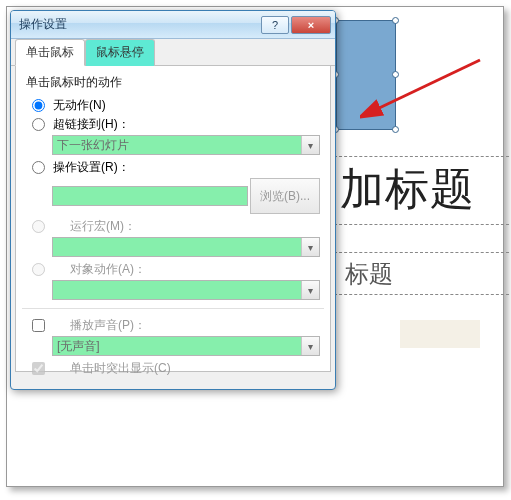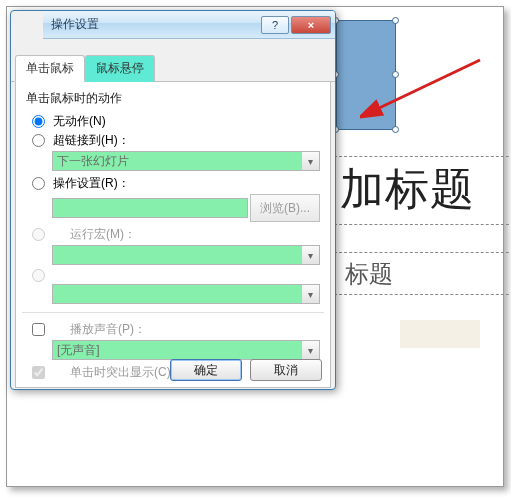--- a/index.html
+++ b/index.html
@@ -76,21 +76,20 @@
     border-radius: 4px;
     overflow: hidden;
   }
   .titlebar {
     height: 28px;
     background: linear-gradient(#eaf4fb,#cfe6f7 45%,#b8d9f2 46%,#d6ebfa);
     display: flex;
     align-items: center;
     padding: 0 4px 0 8px;
     border-bottom: 1px solid #9dbcd8;
-    margin-left: 32px;
   }
   .titlebar .title {
     flex: 1;
     color: #1b3a59;
     font-size: 12px;
   }
   .winbtn {
     width: 28px; height: 18px;
     margin-left: 2px;
     border: 1px solid #6f93b5;
@@ -102,21 +101,21 @@
   }
   .winbtn.close {
     background: linear-gradient(#e78b82,#c9463a);
     color: #fff;
     width: 40px;
     font-weight: bold;
   }
   .tabstrip {
     display: flex;
     background: #f0f0f0;
-    padding: 16px 4px 0 4px;
+    padding: 0 4px 0 4px;
     gap: 0;
     border-bottom: 1px solid #c0c0c0;
   }
   .tab {
     padding: 4px 10px;
     border: 1px solid #c0c0c0;
     border-bottom: none;
     background: #5eead4;
     font-size: 12px;
     color: #333;
@@ -158,21 +157,21 @@
   }
   .combo-arrow {
     position: absolute; right: 0; top: 0;
     width: 18px; height: 100%;
     border-left: 1px solid #c6c6c6;
     background: linear-gradient(#fafafa,#e3e3e3);
     display:flex;align-items:center;justify-content:center;
     color:#666;font-size:10px;
   }
   .browse-btn {
-    width: 70px; height: 28px;
+    width: 70px; height: 36px;
     border: 1px solid #c0c0c0;
     background: linear-gradient(#fafafa,#e8e8e8);
     font-size: 12px;
     color: #9a9a9a;
     margin-left: 2px;
     display:flex;align-items:center;justify-content:center;
   }
   .footer {
     position: absolute;
     bottom: 6px; right: 8px;
@@ -273,20 +272,21 @@
     </div>
     <div class="row sub">
       <div class="combo">
         <span></span>
         <div class="combo-arrow">▾</div>
       </div>
     </div>
 
     <div class="row disabled">
       <input type="radio" disabled="" style="">
+      <label>对象动作(A)：</label>
     </div>
     <div class="row sub">
       <div class="combo">
         <span></span>
         <div class="combo-arrow">▾</div>
       </div>
     </div>
 
     <div class="sep"></div>
 
@@ -299,18 +299,14 @@
         <span>[无声音]</span>
         <div class="combo-arrow">▾</div>
       </div>
     </div>
 
     <div class="row disabled">
       <input type="checkbox" checked="" disabled="" style="">
       <label>单击时突出显示(C)</label>
     </div>
 
-    <div class="footer">
-      <div class="dlg-btn primary">确定</div>
-      <div class="dlg-btn">取消</div>
-    </div>
   </div>
 </div>
 
 </body></html>

